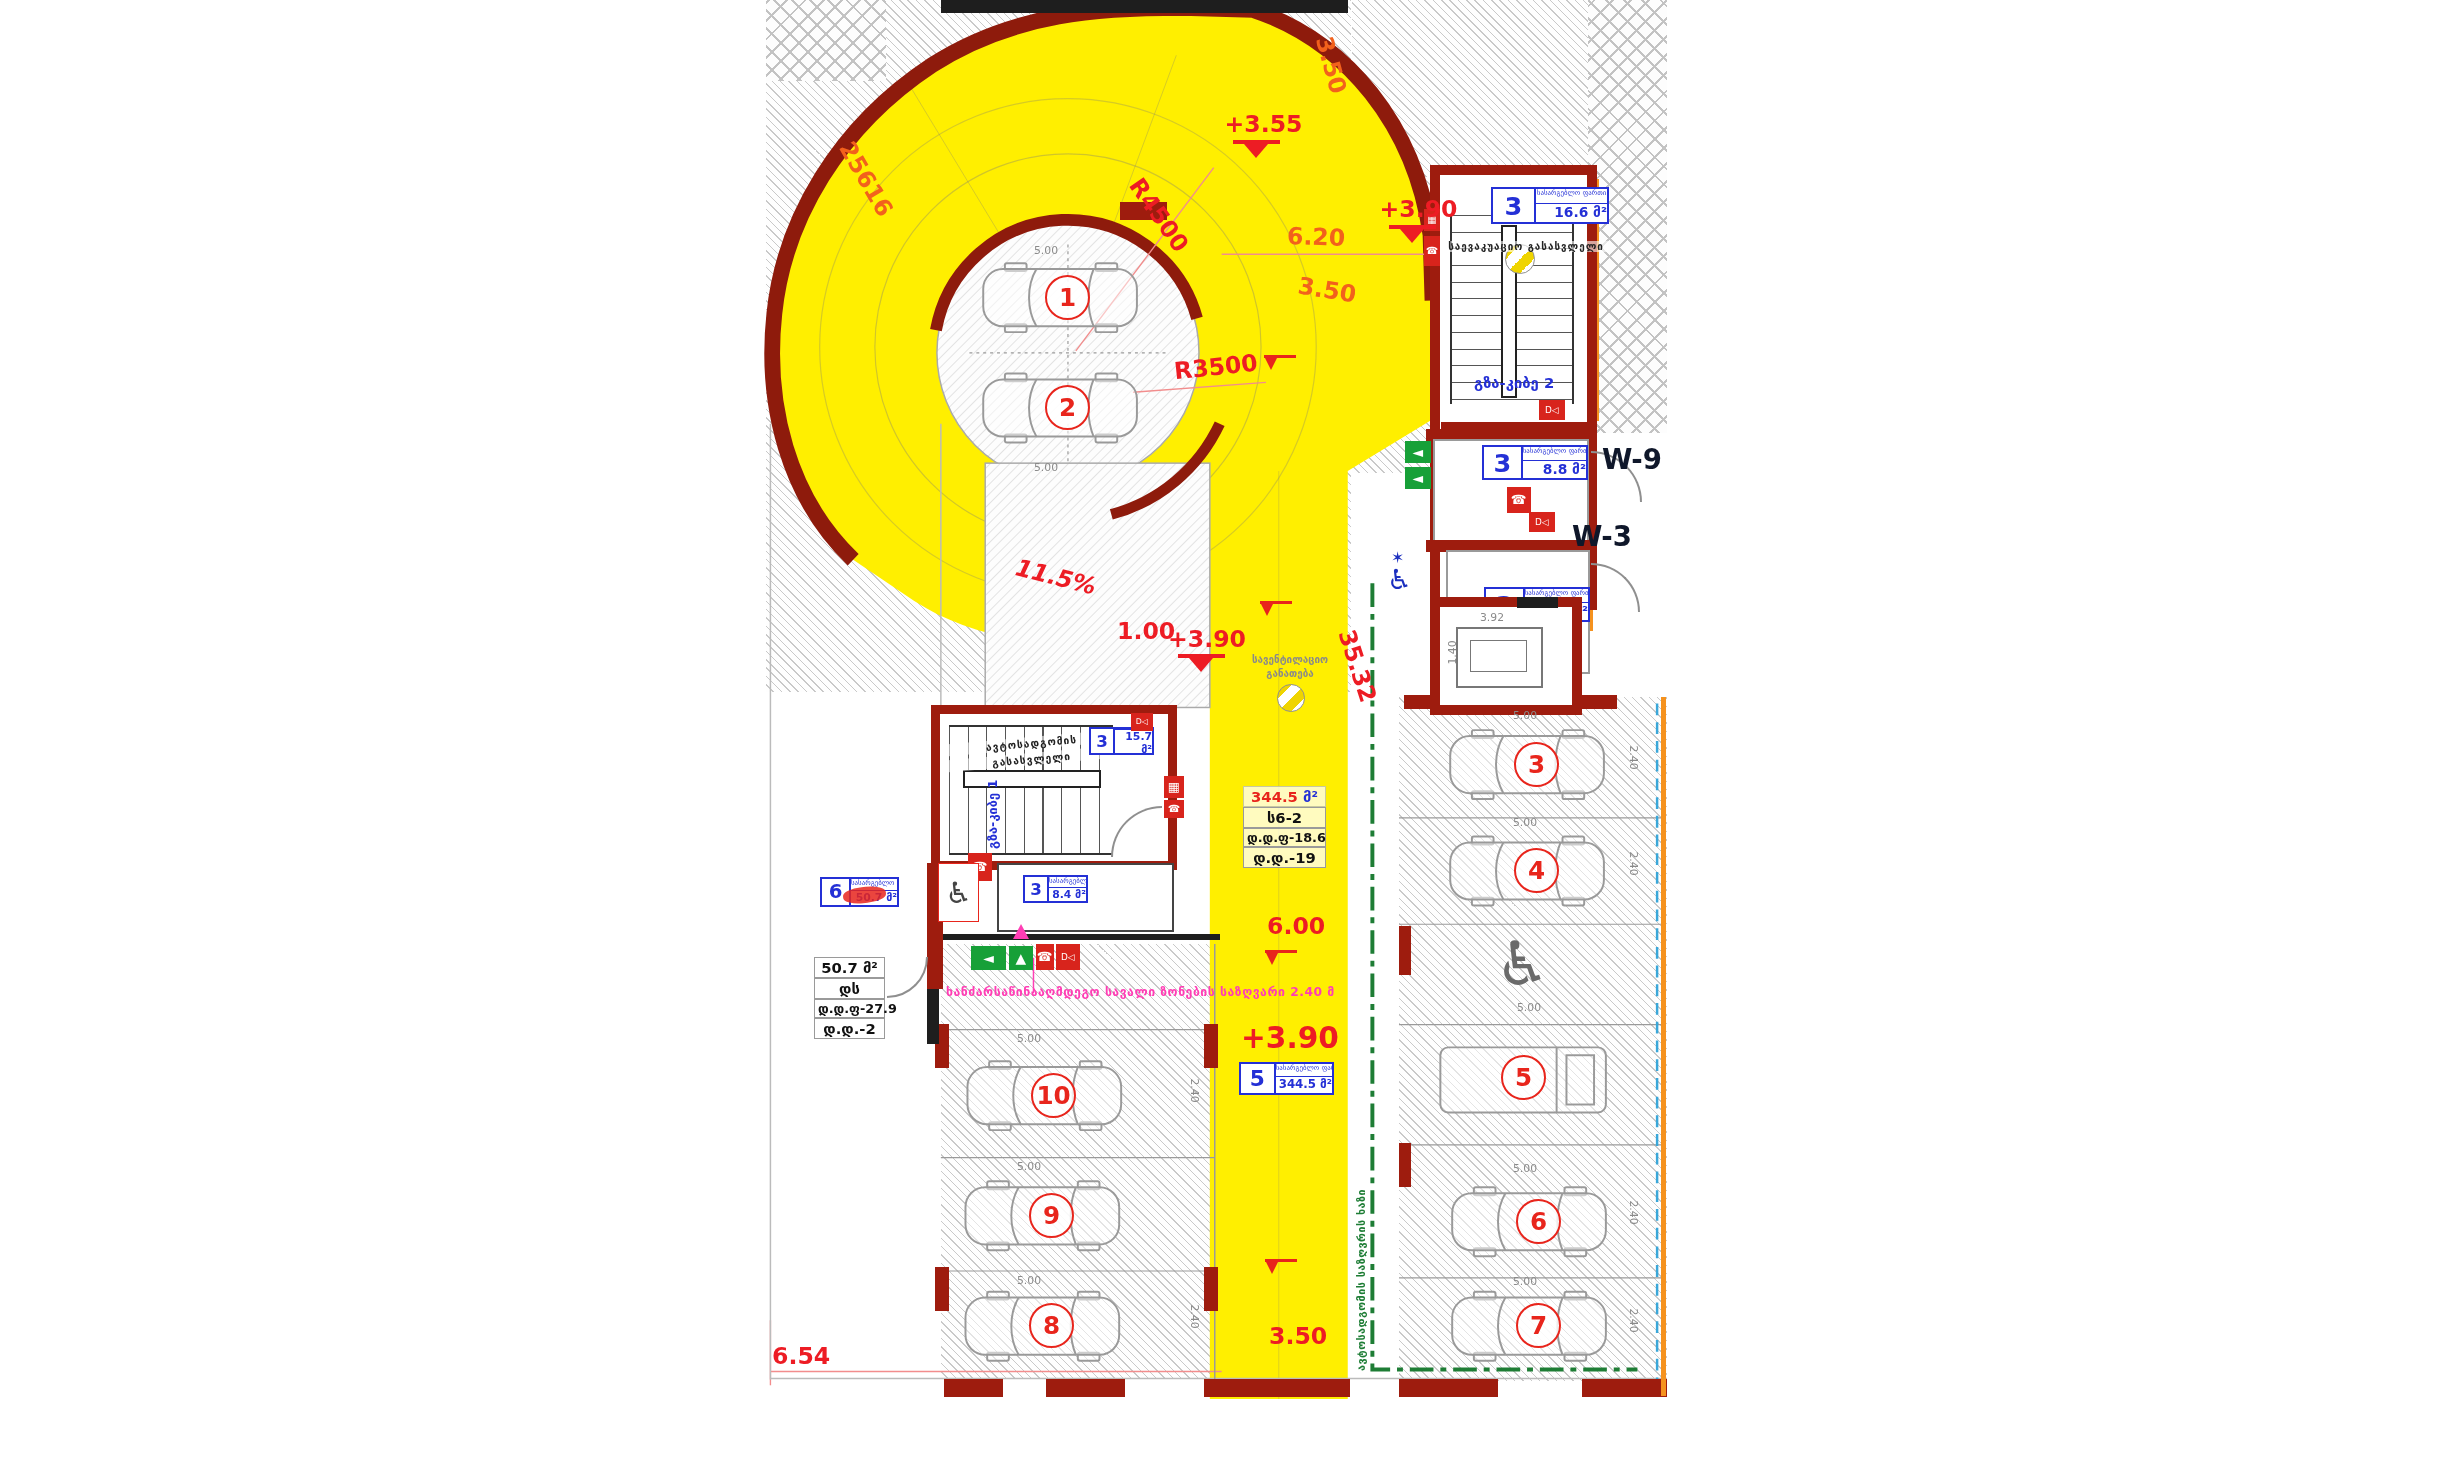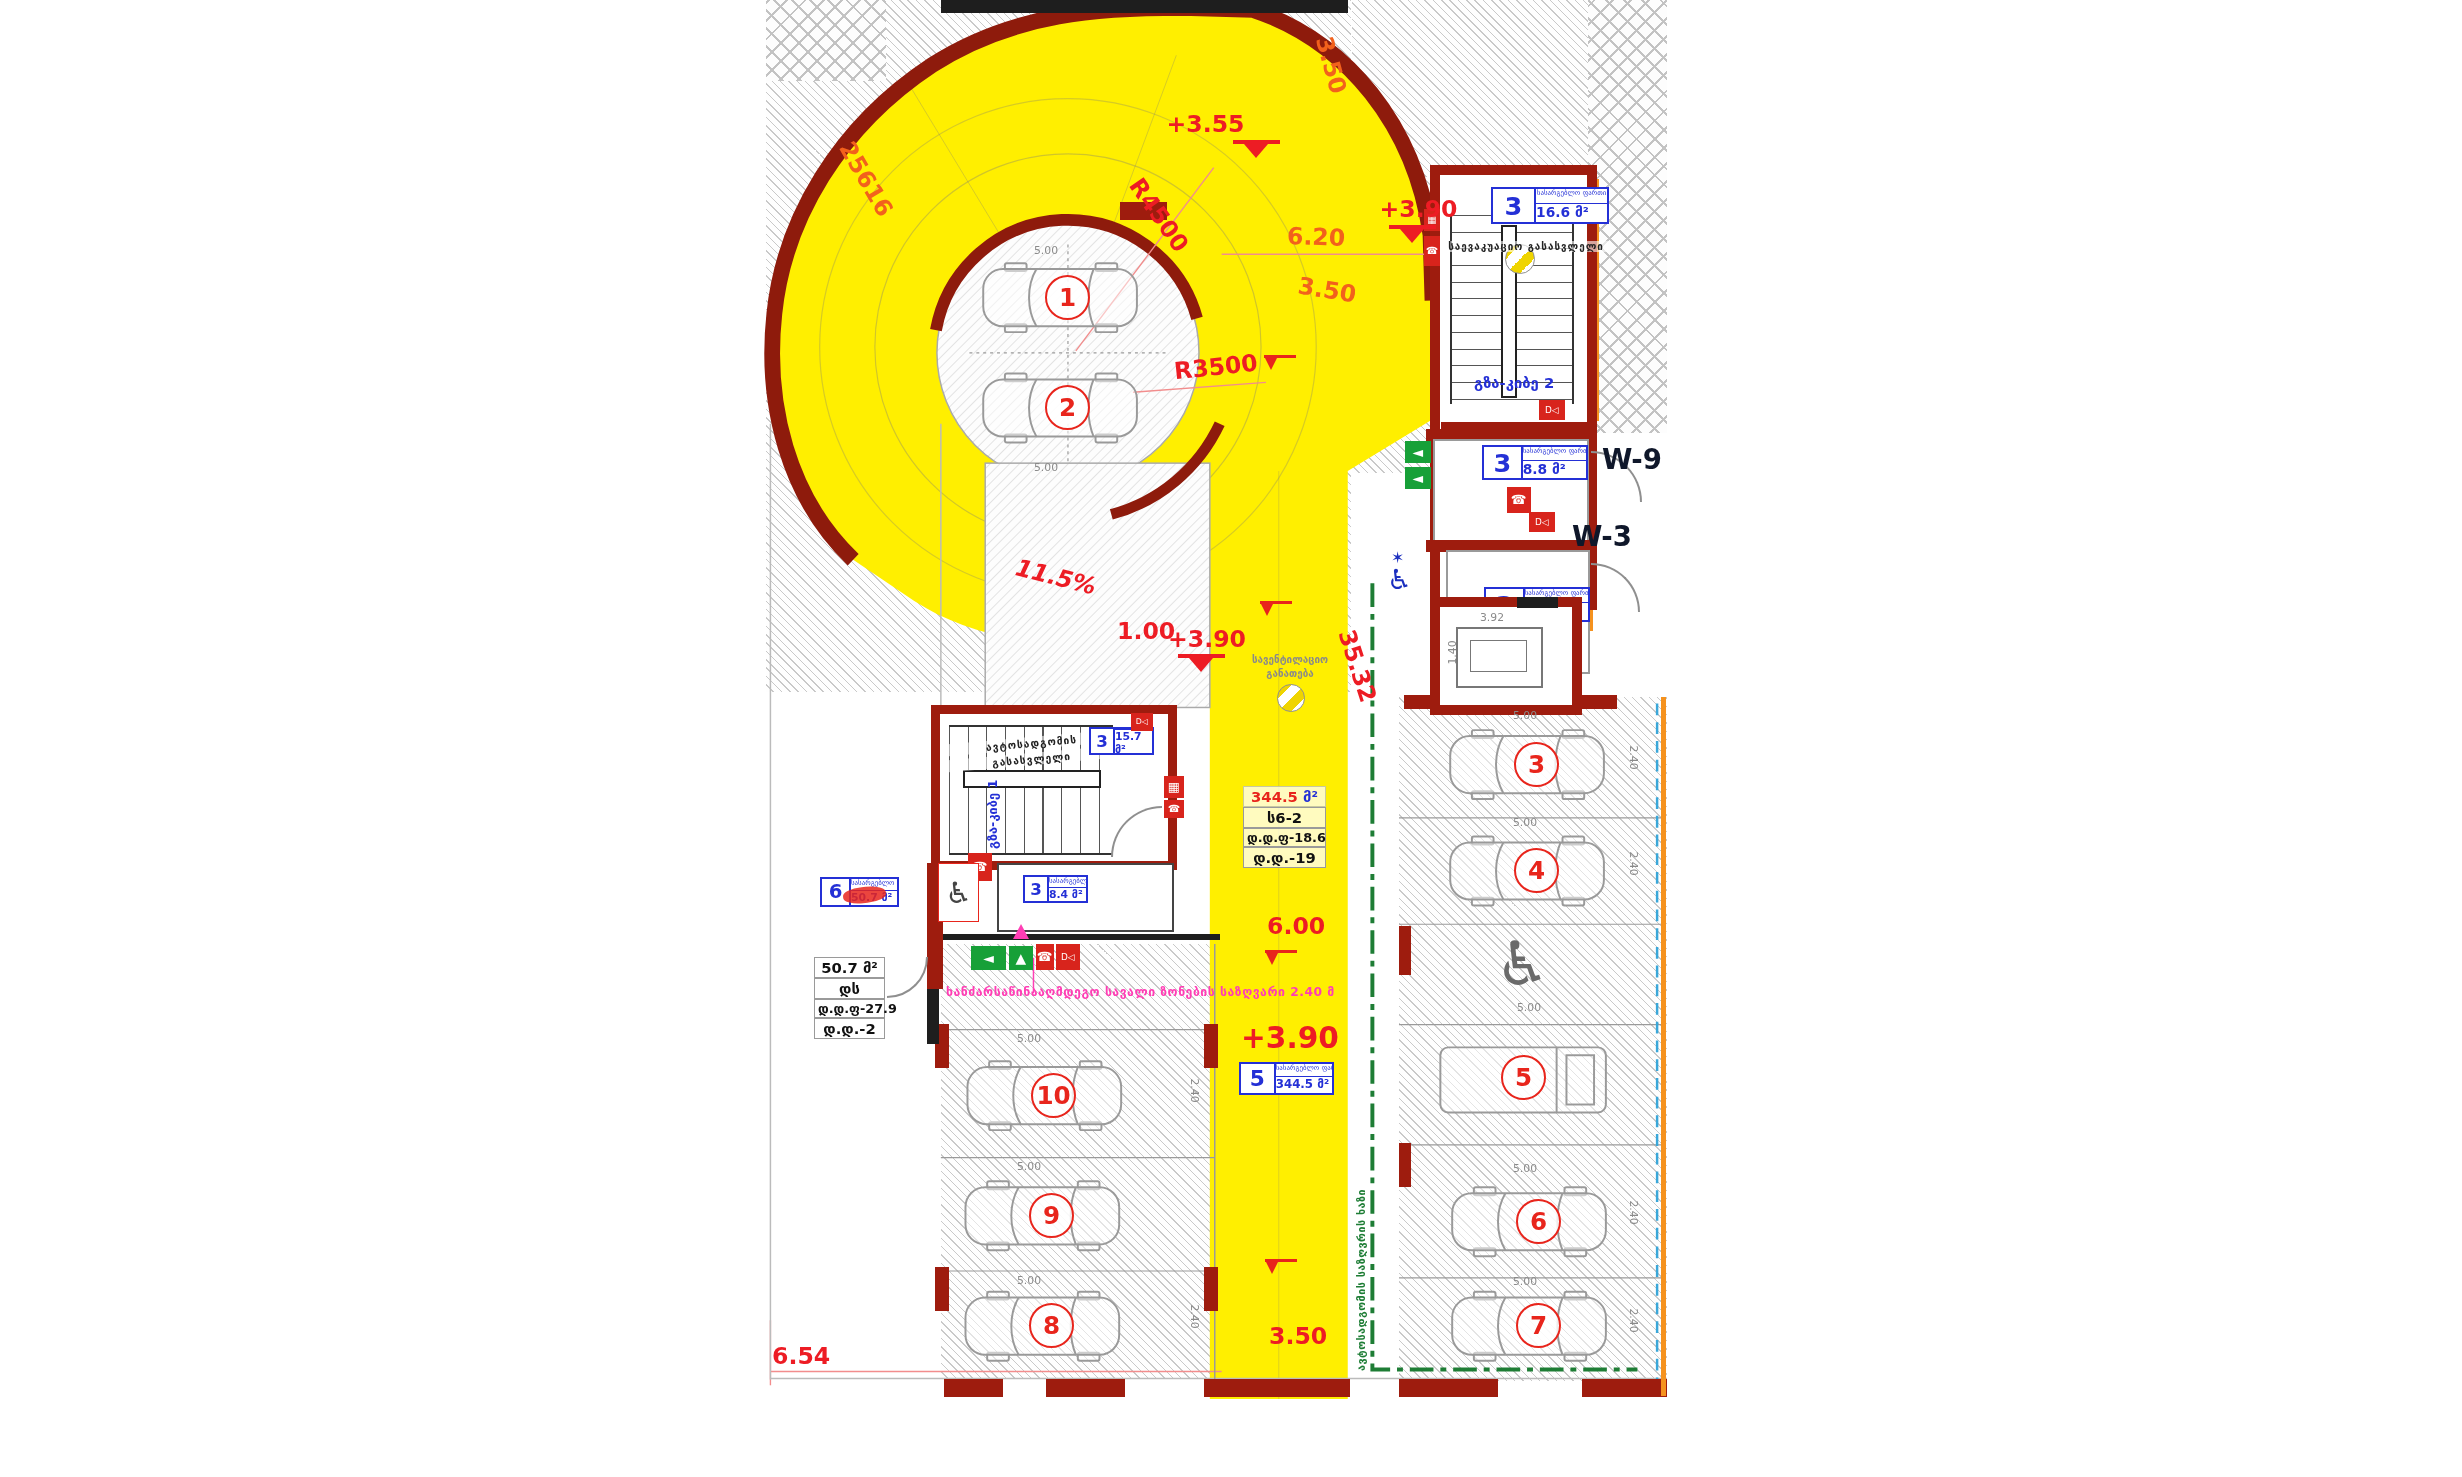--- a/index.html
+++ b/index.html
@@ -22,21 +22,21 @@
            border-left:2px solid #333;border-right:2px solid #333;}
   .stairsV{background-image:repeating-linear-gradient(to right,#555 0 1px,rgba(0,0,0,0) 1px 18.7px);
            border-top:2px solid #333;border-bottom:2px solid #333;}
   .stringer{border:2px solid #222;background:#fff;box-sizing:border-box;}
   .tag{display:flex;border:2px solid #2430d6;background:#fff;box-sizing:border-box;}
   .tag .tn{width:36%;display:flex;align-items:center;justify-content:center;color:#2430d6;
            font-weight:bold;font-size:25.6px;border-right:2px solid #2430d6;}
   .tag .tr{flex:1;display:flex;flex-direction:column;min-width:0;}
   .tag .tc{font-size:6.9px;color:#2430d6;border-bottom:1px solid #2430d6;text-align:center;
            white-space:nowrap;overflow:hidden;flex:1;}
-  .tag .ta{color:#2430d6;font-weight:bold;font-size:13.8px;text-align:left;flex:1.3;}
+  .tag .ta{color:#2430d6;font-weight:bold;font-size:13.8px;text-align:right;flex:1.3;}
   .tag-sm .tn{font-size:16.7px;}
   .tag-sm .ta{font-size:10.8px;}
   .ib{border:1px solid #9a9a9a;background:#fff;text-align:center;font-weight:bold;
       font-size:14.8px;color:#111;padding:1px 3px;box-sizing:border-box;}
   .ricon{background:#d8241c;color:#fff;display:flex;align-items:center;justify-content:center;
          font-size:12.8px;box-sizing:border-box;}
   .gicon{background:#17a038;color:#fff;display:flex;align-items:center;justify-content:center;
          font-size:13.8px;font-weight:bold;box-sizing:border-box;}
   .door{border:2px solid #8f8f8f;border-top:none;border-right:none;
         border-radius:0 0 0 100%;box-sizing:border-box;}
@@ -291,21 +291,21 @@
     <div class="ib">დ.დ.-2</div>
   </div>
 
   <div class="abs gicon" style="left:971px;top:946px;width:35px;height:23.6px">◄</div>
   <div class="abs gicon" style="left:1009px;top:946px;width:23.6px;height:23.6px">▲</div>
   <div class="abs" style="left:1013px;top:924px;width:0;height:0;border-bottom:15.8px solid #ff3eb5;border-left:8.9px solid transparent;border-right:8.9px solid transparent"></div>
   <div class="abs ricon" style="left:1036px;top:944px;width:17.7px;height:25.6px">☎</div>
   <div class="abs ricon" style="left:1056px;top:944px;width:23.6px;height:25.6px;font-size:8.9px">D◁</div>
   <div class="abs magenta" style="left:946px;top:985px">ხანძარსაწინააღმდეგო სავალი ზონების საზღვარი 2.40 მ</div>
 
-  <div class="abs dim" style="left:1160px;top:110px;width:91px;text-align:center">+3.55</div>
+  <div class="abs dim" style="left:1218px;top:110px;width:91px;text-align:center">+3.55</div>
   <div class="abs" style="left:1233px;top:140px">
     <div class="arrbar" style="width:47px"></div>
       <div class="arrtri" style="margin-left:10.8px"></div>
     </div>
   <div class="abs dim dimo" style="left:1302px;top:51px;transform:rotate(75deg)">3.50</div>
   <div class="abs dim" style="left:1373px;top:195px;width:91px;text-align:center">+3.90</div>
   <div class="abs" style="left:1389px;top:225px">
     <div class="arrbar" style="width:47px"></div>
       <div class="arrtri" style="margin-left:10.8px"></div>
     </div>

